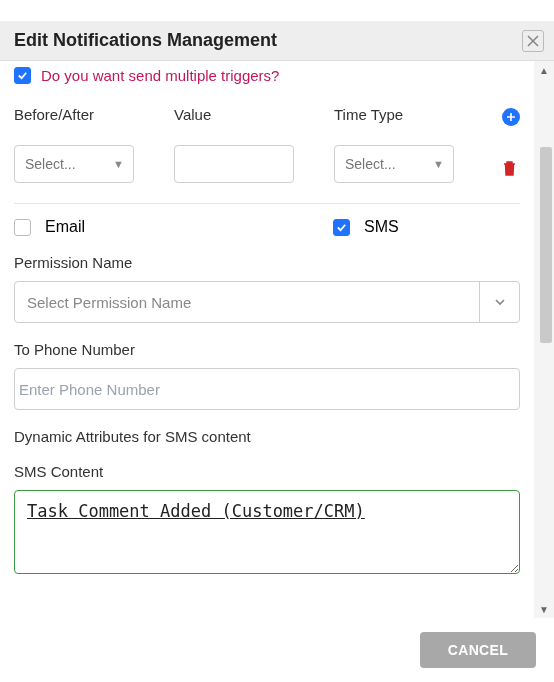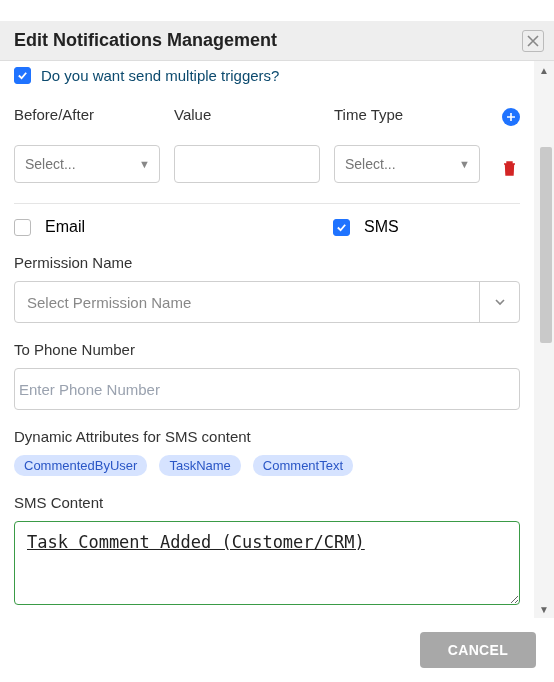--- a/index.html
+++ b/index.html
@@ -9,26 +9,26 @@
   .header h1 { font-size:18px; font-weight:600; color:#222; }
   .close-btn { width:22px; height:22px; border:1px solid #bbb; border-radius:3px; display:flex; align-items:center; justify-content:center; color:#888; cursor:pointer; background:#eee;}
   .body-wrap { flex:1; position:relative; overflow:hidden; }
   .scroll-area { position:absolute; top:0; left:0; right:20px; bottom:0; overflow:hidden; padding:0 14px; }
   .scrollbar { position:absolute; top:0; right:0; width:20px; height:100%; background:#f4f4f4; }
   .scroll-arrow { position:absolute; left:0; width:20px; height:18px; display:flex; align-items:center; justify-content:center; color:#666; font-size:10px; cursor:pointer;}
   .scroll-arrow.up { top:0; }
   .scroll-arrow.down { bottom:0; }
   .scroll-thumb { position:absolute; right:2px; width:12px; top:86px; height:196px; background:#c9c9c9; border-radius:2px; cursor:pointer;}
   .row-checks { margin-top:-6px; }
-  .check-row { display:flex; align-items:center; gap:10px; margin:6px 0; font-size:15px; color:#0c4a6e; }
+  .check-row { display:flex; align-items:center; gap:10px; margin:6px 0; font-size:15px; color:#be185d; }
   .chk { width:17px; height:17px; border-radius:3px; border:1.5px solid #bbb; display:inline-flex; align-items:center; justify-content:center; cursor:pointer;}
   .chk.checked { background:#1f73ff; border-color:#1f73ff; }
   .chk.checked svg { display:block; }
   .chk svg { display:none; }
-  .three-col { display:flex; gap:14px; margin-top:22px; align-items:flex-start; }
+  .three-col { display:flex; gap:40px; margin-top:22px; align-items:flex-start; }
   .col { flex:1; }
   .col-label { font-size:15px; color:#333; margin-bottom:22px; display:block;}
   .add-col { width:26px; display:flex; justify-content:flex-end; }
   .add-btn { width:18px; height:18px; border-radius:50%; background:#1f73ff; color:#fff; display:flex; align-items:center; justify-content:center; font-size:14px; cursor:pointer; margin-top:2px;}
   .del-btn { color:#d32525; font-size:16px; cursor:pointer; margin-top:6px;}
   .select-box { position:relative; }
   .select-box input, .plain-input { width:100%; height:38px; border:1px solid #cfcfcf; border-radius:4px; padding:0 30px 0 10px; font-size:14px; color:#333; background:#fff;}
   .plain-input { padding:0 10px; }
   .select-box .caret { position:absolute; right:10px; top:0; height:38px; display:flex; align-items:center; color:#888; font-size:11px; pointer-events:none;}
   .divider { height:1px; background:#e5e5e5; margin:20px 0 14px; }
@@ -135,25 +135,20 @@
           <svg width="12" height="12" viewBox="0 0 12 12">
               <path d="M2 4 L6 8 L10 4" stroke="#888" stroke-width="1.6" fill="none"></path>
             </svg>
         </span>
       </div>
 
       <span class="section-label">To Phone Number</span>
       <input class="text-input" type="text" placeholder="Enter Phone Number" style="">
 
       <span class="section-label">Dynamic Attributes for SMS content</span>
-      <div class="chips">
-        <span class="chip">CommentedByUser</span>
-        <span class="chip">TaskName</span>
-        <span class="chip">CommentText</span>
-      </div>
 
       <span class="section-label">SMS Content</span>
       <textarea class="textarea" style="">Task Comment Added (Customer/CRM)</textarea>
 
     </div>
 
     <div class="scrollbar">
       <div class="scroll-arrow up">▲</div>
       <div class="scroll-thumb"></div>
       <div class="scroll-arrow down">▼</div>

